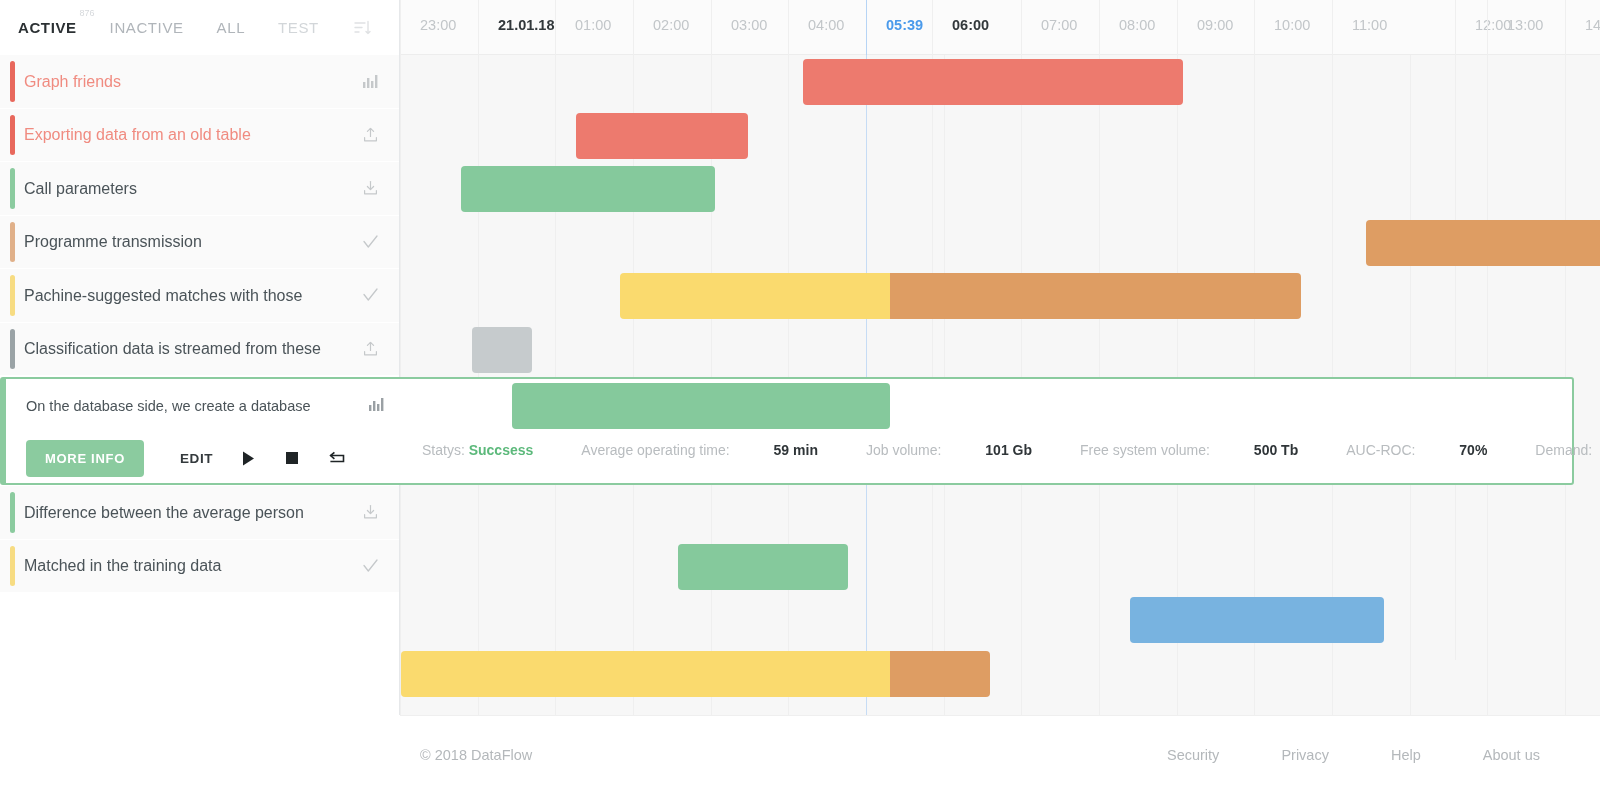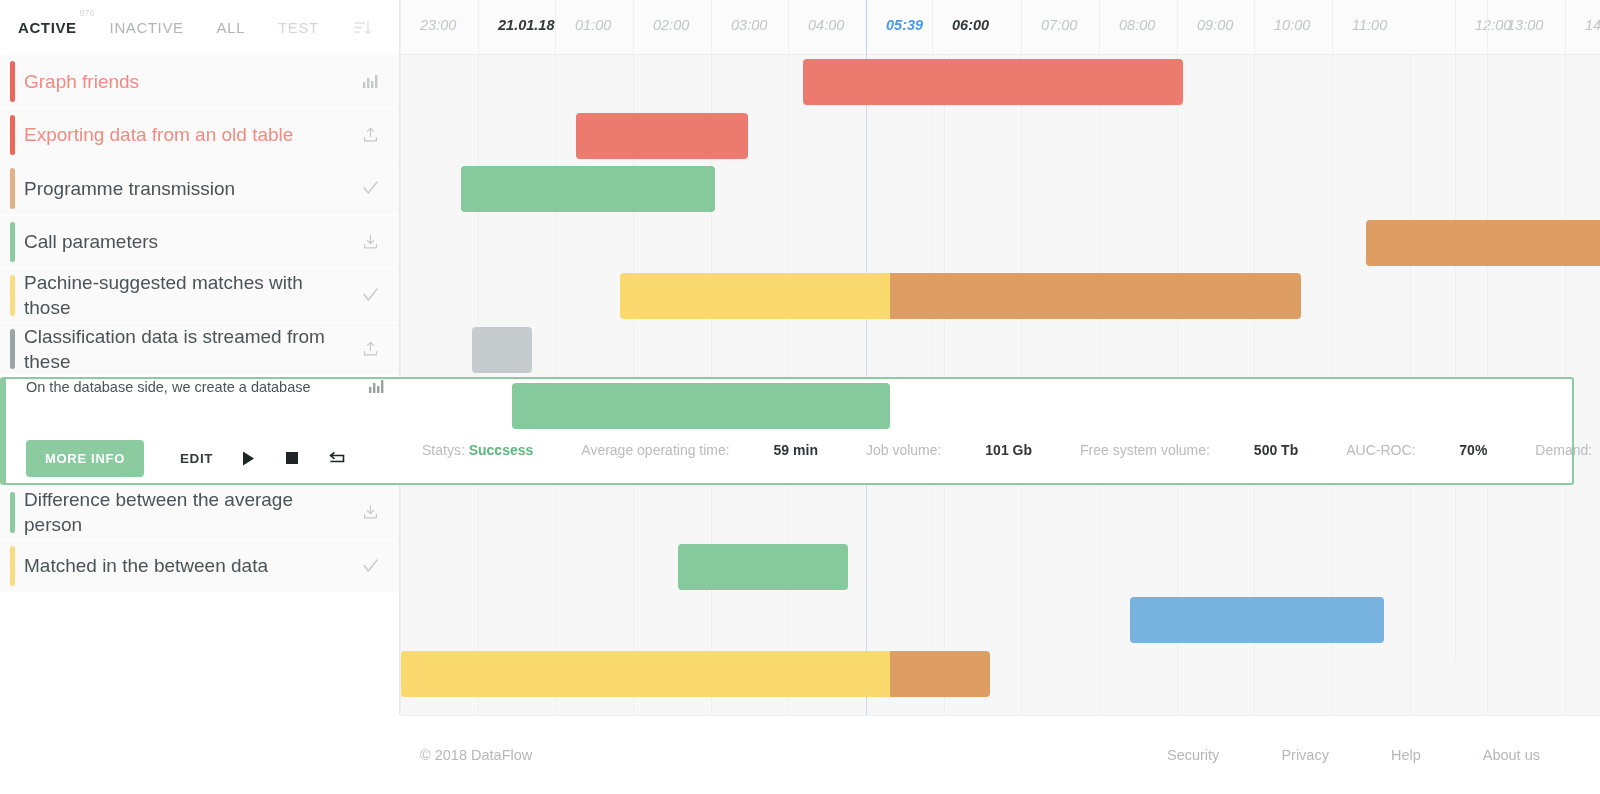--- a/index.html
+++ b/index.html
@@ -98,21 +98,21 @@
   }
   .row .stripe {
     position: absolute;
     left: 10px;
     top: 6px;
     bottom: 6px;
     width: 5px;
     border-radius: 3px;
   }
   .row .rowlabel {
-    font-size: 19px;
+    font-size: 16px;
     color: #4a5358;
     line-height: 1.32;
     flex: 1;
     padding-right: 10px;
   }
   .row.muted .rowlabel { color: #f08b80; }
 
   .row .rowicon {
     width: 22px;
     display: flex;
@@ -137,21 +137,21 @@
     position: absolute;
     left: 0px;
     top: 0;
     bottom: 0;
     width: 4px;
     background: #8bcb9f;
     border-radius: 0;
   }
   .exp-title-line {
     display: flex;
-    align-items: flex-start;
+    align-items: center;
     height: 54px;
     padding-left: 24px;
     padding-right: 18px;
   }
   .exp-title-line .rowlabel {
     font-size: 14.5px;
     color: #4a5358;
     flex: 1;
   }
   .exp-actions {
@@ -199,21 +199,20 @@
     flex: 1;
     height: 100%;
     background: #f7f7f7;
     overflow: hidden;
   }
   .time-header {
     position: relative;
     height: 55px;
     background: #fbfbfb;
     border-bottom: 1px solid #ededed;
-    font-style: italic;
   }
   .tick {
     position: absolute;
     top: 0;
     height: 660px;
     border-left: 1px solid #efefef;
   }
   .tick .tlabel {
     position: absolute;
     top: 17px;
@@ -363,36 +362,36 @@
             <div class="rowlabel">Exporting data from an old table</div>
             <div class="rowicon">
               <svg width="15" height="16" viewBox="0 0 15 16" fill="none">
                 <path d="M7.5 1.5v8" stroke="#9aa0a4" stroke-width="1.2" stroke-linecap="round"></path>
                 <path d="M4.4 4.4L7.5 1.3l3.1 3.1" stroke="#9aa0a4" stroke-width="1.2" stroke-linecap="round" stroke-linejoin="round"></path>
                 <path d="M1.6 10.6v3.2h11.8v-3.2" stroke="#9aa0a4" stroke-width="1.2" stroke-linecap="round" stroke-linejoin="round"></path>
               </svg>
             </div>
           </div>
           <div class="row">
-            <div class="stripe" style="background: rgb(224, 176, 137);"></div>
-            <div class="rowlabel">Programme transmission</div>
-            <div class="rowicon">
-              <svg width="15" height="14" viewBox="0 0 15 14" fill="none">
-                <path d="M1 6.5l4.3 5.5L14 1" stroke="#9aa0a4" stroke-width="1.3" stroke-linecap="round" stroke-linejoin="round"></path>
-              </svg>
-            </div>
-          </div>
-          <div class="row">
             <div class="stripe" style="background: rgb(139, 203, 159);"></div>
             <div class="rowlabel">Call parameters</div>
             <div class="rowicon">
               <svg width="15" height="16" viewBox="0 0 15 16" fill="none">
                 <path d="M7.5 1.5v8" stroke="#9aa0a4" stroke-width="1.2" stroke-linecap="round"></path>
                 <path d="M4.4 6.5L7.5 9.6l3.1-3.1" stroke="#9aa0a4" stroke-width="1.2" stroke-linecap="round" stroke-linejoin="round"></path>
                 <path d="M1.6 10.6v3.2h11.8v-3.2" stroke="#9aa0a4" stroke-width="1.2" stroke-linecap="round" stroke-linejoin="round"></path>
+              </svg>
+            </div>
+          </div>
+          <div class="row">
+            <div class="stripe" style="background: rgb(224, 176, 137);"></div>
+            <div class="rowlabel">Programme transmission</div>
+            <div class="rowicon">
+              <svg width="15" height="14" viewBox="0 0 15 14" fill="none">
+                <path d="M1 6.5l4.3 5.5L14 1" stroke="#9aa0a4" stroke-width="1.3" stroke-linecap="round" stroke-linejoin="round"></path>
               </svg>
             </div>
           </div>
           <div class="row">
             <div class="stripe" style="background: rgb(247, 220, 130);"></div>
             <div class="rowlabel">Pachine-suggested matches with those</div>
             <div class="rowicon">
               <svg width="15" height="14" viewBox="0 0 15 14" fill="none">
                 <path d="M1 6.5l4.3 5.5L14 1" stroke="#9aa0a4" stroke-width="1.3" stroke-linecap="round" stroke-linejoin="round"></path>
               </svg>
@@ -456,21 +455,21 @@
             <div class="rowicon">
               <svg width="15" height="16" viewBox="0 0 15 16" fill="none">
                 <path d="M7.5 1.5v8" stroke="#9aa0a4" stroke-width="1.2" stroke-linecap="round"></path>
                 <path d="M4.4 6.5L7.5 9.6l3.1-3.1" stroke="#9aa0a4" stroke-width="1.2" stroke-linecap="round" stroke-linejoin="round"></path>
                 <path d="M1.6 10.6v3.2h11.8v-3.2" stroke="#9aa0a4" stroke-width="1.2" stroke-linecap="round" stroke-linejoin="round"></path>
               </svg>
             </div>
           </div>
           <div class="row">
             <div class="stripe" style="background: rgb(247, 220, 130);"></div>
-            <div class="rowlabel">Matched in the between data</div>
+            <div class="rowlabel">Matched in the training data</div>
             <div class="rowicon">
               <svg width="15" height="14" viewBox="0 0 15 14" fill="none">
                 <path d="M1 6.5l4.3 5.5L14 1" stroke="#9aa0a4" stroke-width="1.3" stroke-linecap="round" stroke-linejoin="round"></path>
               </svg>
             </div>
           </div>
         </div>
 
     </div>
 

